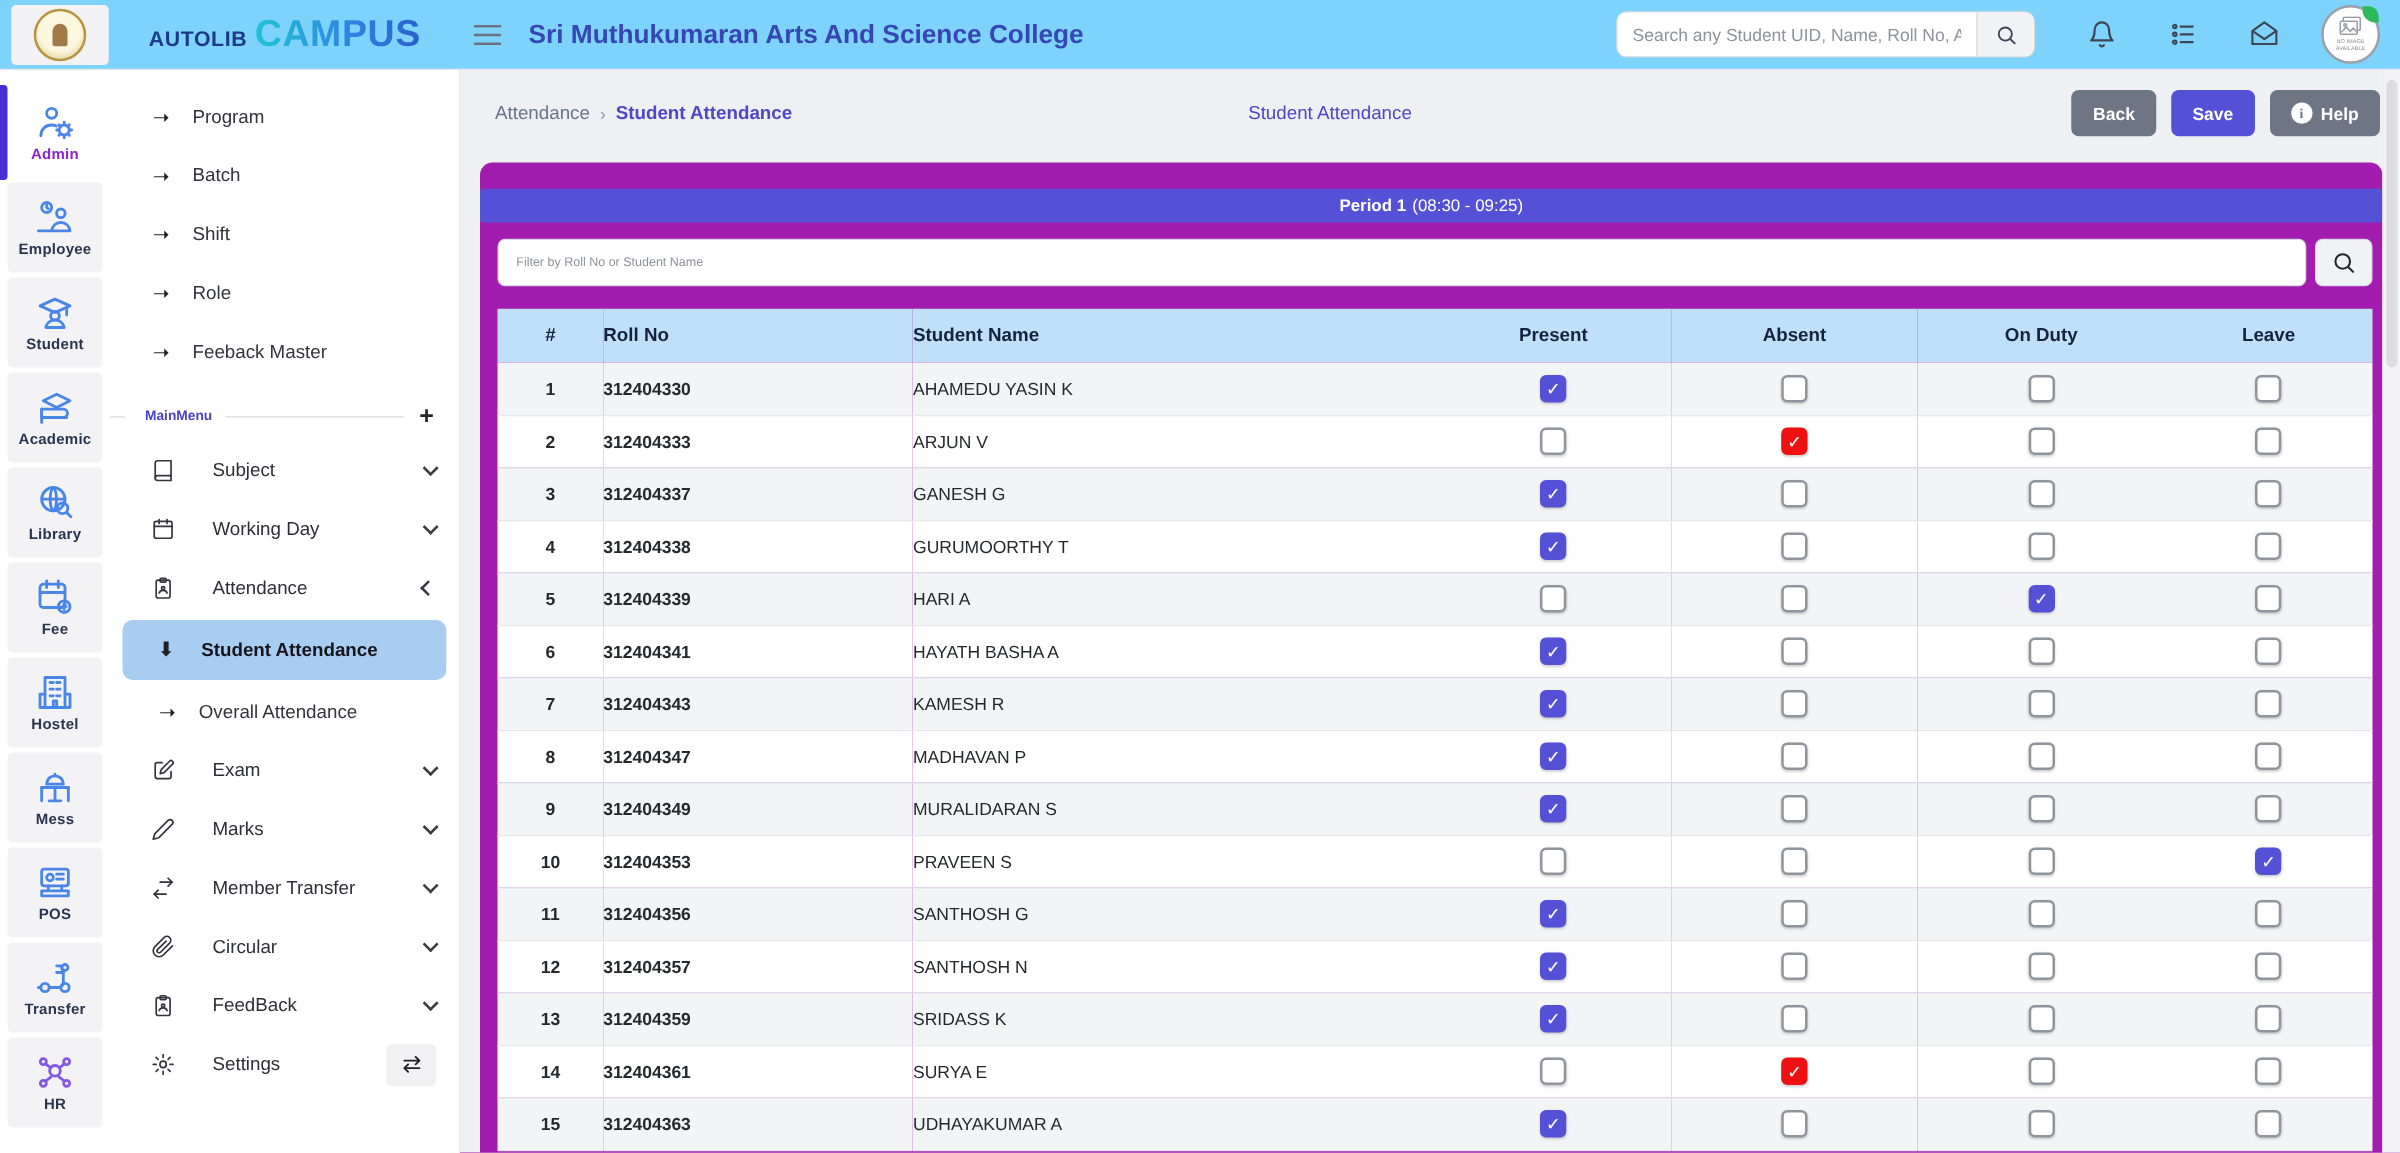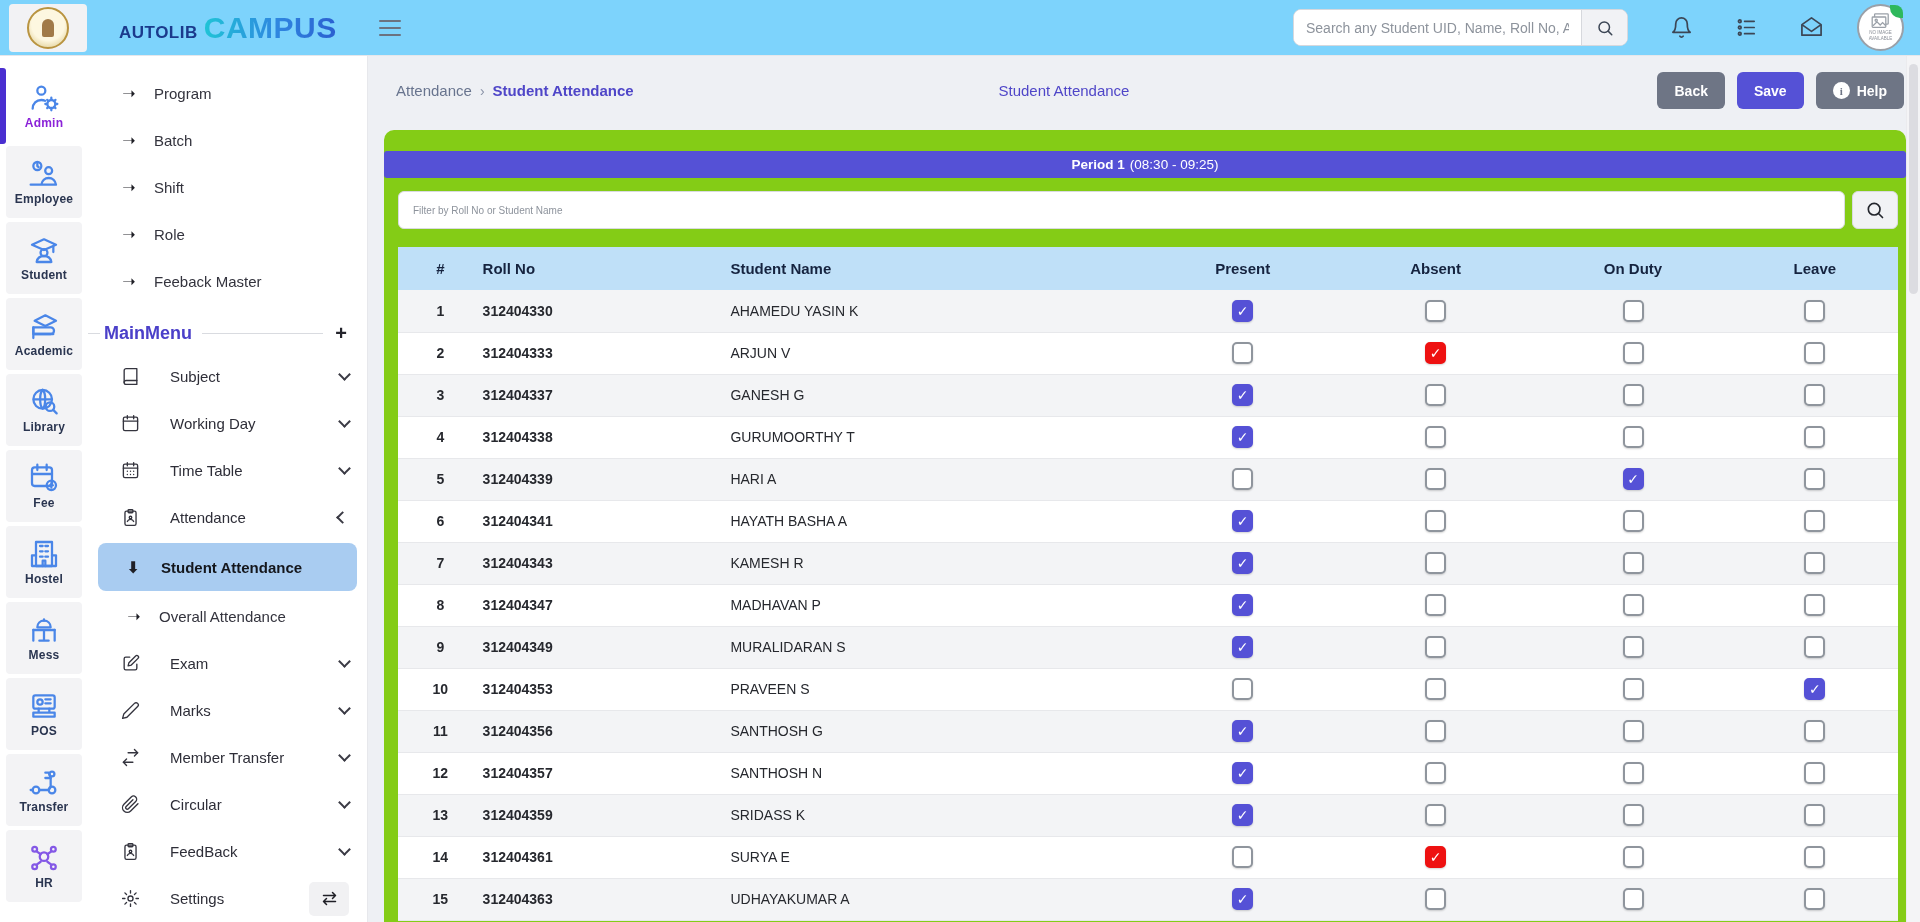--- a/index.html
+++ b/index.html
@@ -56,21 +56,21 @@
   
   .side { position:fixed; left:88px; top:56px; bottom:0; width:280px; background:#fff;
     border-right:1px solid #e7e8ec; padding-top:14px; z-index:40; overflow:hidden; }
   .s-item { height:47px; display:flex; align-items:center; padding-left:33px; gap:17px;
     font-size:15px; color:#33333d; cursor:pointer; }
   .s-arrow { font-weight:bold; color:#1f1f26; font-size:16px; width:16px; text-align:center; }
   .s-divider { height:40px; margin-top:8px; display:flex; align-items:center; padding:0 20px 0 0; }
   .s-divider .line { height:1px; background:#d9dbe0; flex:none; }
   .s-divider .line.l1 { width:12px; }
   .s-divider .line.l2 { flex:1; margin-left:10px; }
-  .s-divider .dv-label { font-size:18px; font-weight:bold; color:#4b40c9; margin-left:4px; }
+  .s-divider .dv-label { font-size:11px; font-weight:bold; color:#4b40c9; margin-left:16px; }
   .s-divider .dv-plus { font-size:20px; font-weight:bold; color:#24242c; margin-left:12px; cursor:pointer; }
   .m-item { height:47px; display:flex; align-items:center; padding:0 18px 0 33px; gap:0;
     font-size:15px; color:#2e2e38; cursor:pointer; }
   .m-item .mic { width:19px; height:19px; color:#34343e; flex:none; }
   .m-item .mlb { margin-left:30px; flex:1; }
   .chev { width:9px; height:9px; border-right:2px solid #3a3a44; border-bottom:2px solid #3a3a44;
     transform:rotate(45deg); margin-top:-4px; flex:none; }
   .chev.left { transform:rotate(135deg); margin-top:0; margin-right:2px; }
   .sub-active { margin:2px 10px; height:48px; background:#a9ccf1; border-radius:8px;
     display:flex; align-items:center; padding-left:27px; gap:20px; font-size:15px; font-weight:bold;
@@ -92,21 +92,21 @@
   .actions { position:absolute; right:16px; top:16px; display:flex; gap:12px; }
   .btn { border:none; border-radius:6px; color:#fff; font-size:14px; font-weight:bold;
     font-family:inherit; padding:0 17px; height:37px; cursor:pointer; display:flex;
     align-items:center; gap:7px; }
   .btn-gray { background:#6e7585; }
   .btn-accent { background:#5551d6; }
   .info-i { width:17px; height:17px; border-radius:50%; background:#fff; color:#6e7585;
     font-size:11px; font-weight:bold; display:flex; align-items:center; justify-content:center;
     font-family:"Liberation Serif",serif; }
 
-  .card { position:absolute; left:16px; right:14px; top:74px; bottom:0; background:#84cc16;
+  .card { position:absolute; left:16px; right:14px; top:74px; bottom:0; background:#a21caf;
     border-radius:10px 10px 0 0; }
   .period-bar { height:27px; margin-top:21px; background:#5551d6; border-radius:3px;
     display:flex; align-items:center; justify-content:center; gap:5px; color:#fff; font-size:13.5px; }
   .period-bar b { font-weight:bold; }
   .filter-row { display:flex; margin:13px 8px 0 14px; gap:7px; }
   .filter-row input { flex:1; height:38px; border:1px solid #d9dbe0; border-radius:6px;
     padding:0 14px; font-size:10px; color:#444; font-family:inherit; outline:none; background:#fff; }
   .filter-row input::placeholder { color:#8d939c; }
   .filter-btn { width:46px; height:38px; border:1px solid #d9dbe0; background:#f1f2f5;
     border-radius:6px; display:flex; align-items:center; justify-content:center; cursor:pointer;
@@ -146,20 +146,21 @@
   </div>
   <div class="brand">
     <span class="brand-autolib">AUTOLIB</span>
     <span class="brand-campus">CAMPUS</span>
   </div>
   <button class="hamburger">
     <span></span>
       <span></span>
       <span></span>
   </button>
+  <h1 class="college-title">Sri Muthukumaran Arts And Science College</h1>
   <div class="top-right">
     <div class="search-group">
       <input type="text" placeholder="Search any Student UID, Name, Roll No, Ass" style="">
       <div class="search-addon">
         <svg width="18" height="18" viewBox="0 0 24 24" fill="none" stroke="#3c4655" stroke-width="2" stroke-linecap="round">
             <circle cx="11" cy="11" r="7"></circle>
             <line x1="16.5" y1="16.5" x2="21" y2="21"></line>
           </svg>
       </div>
     </div>
@@ -332,28 +333,20 @@
     <div class="m-item">
       <span class="mic"><svg viewBox="0 0 24 24" fill="none" stroke="currentColor" stroke-width="1.7" stroke-linecap="round" stroke-linejoin="round">
           <rect x="3" y="4" width="18" height="17" rx="2"></rect>
           <path d="M8 2v4M16 2v4M3 9h18"></path>
         </svg></span>
                  <span class="mlb">Working Day</span>
       <span class="chev"></span>
     </div>
     <div class="m-item">
       <span class="mic"><svg viewBox="0 0 24 24" fill="none" stroke="currentColor" stroke-width="1.7" stroke-linecap="round" stroke-linejoin="round">
-          <rect x="3" y="4" width="18" height="17" rx="2"></rect>
-          <path d="M8 2v4M16 2v4M3 9h18M8 13h.01M12 13h.01M16 13h.01M8 17h.01M12 17h.01M16 17h.01"></path>
-        </svg></span>
-                 <span class="mlb">Time Table</span>
-      <span class="chev"></span>
-    </div>
-    <div class="m-item">
-      <span class="mic"><svg viewBox="0 0 24 24" fill="none" stroke="currentColor" stroke-width="1.7" stroke-linecap="round" stroke-linejoin="round">
           <rect x="5" y="4" width="14" height="18" rx="2"></rect>
           <rect x="9" y="2" width="6" height="4" rx="1"></rect>
           <circle cx="12" cy="12" r="1.6"></circle>
           <path d="M8 17c.6-1.8 2.2-2.7 4-2.7s3.4.9 4 2.7"></path>
         </svg></span>
                  <span class="mlb">Attendance</span>
       <span class="chev left"></span>
     </div>
     <div class="sub-active">
       <span class="s-arrow">⬇︎</span>

